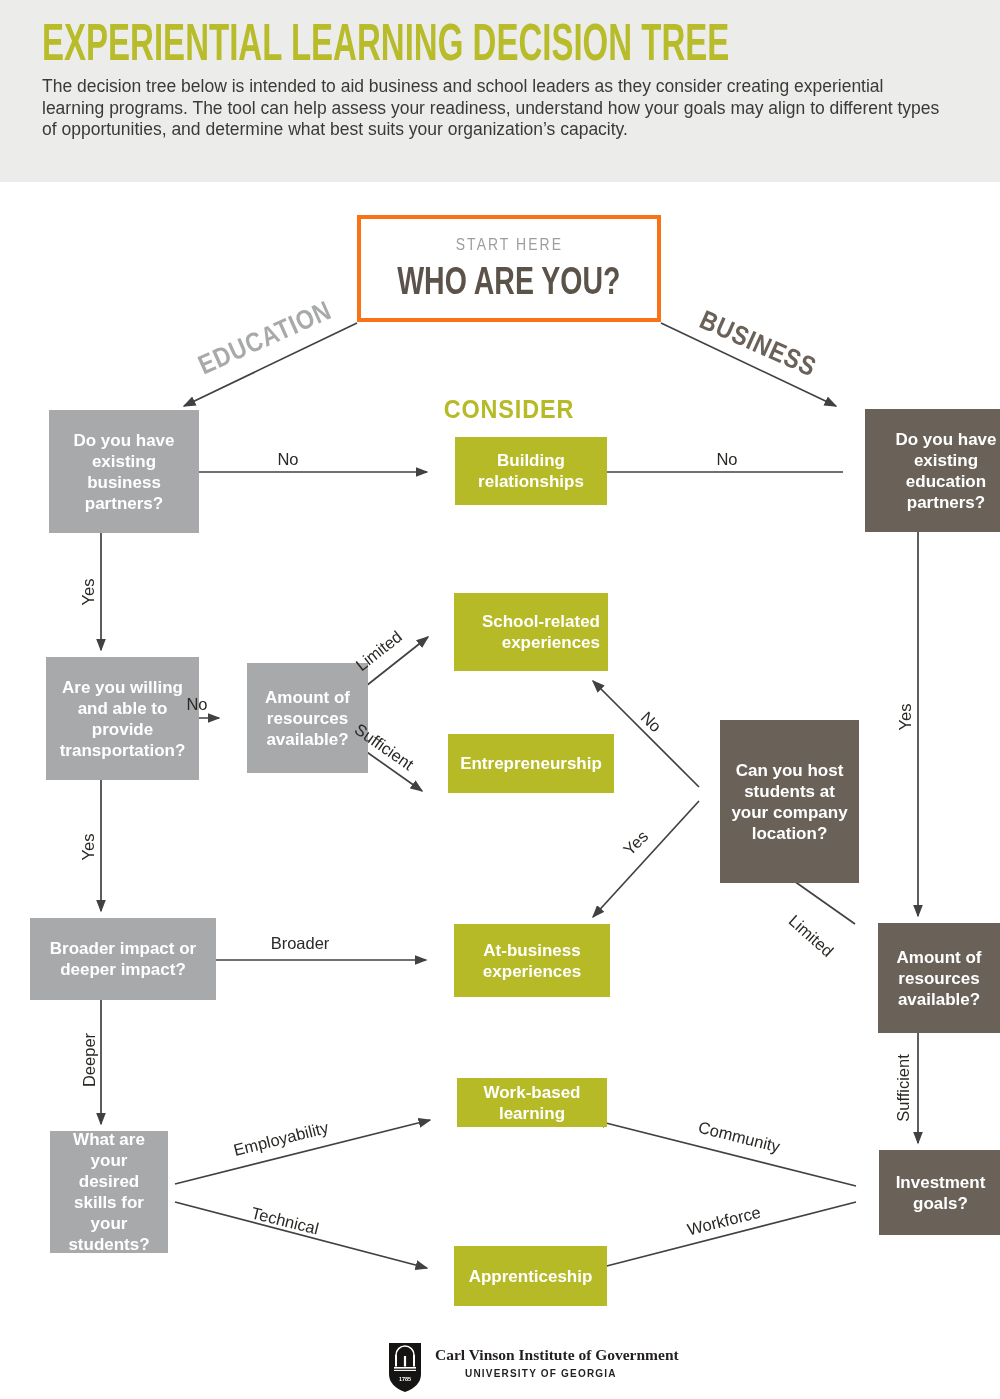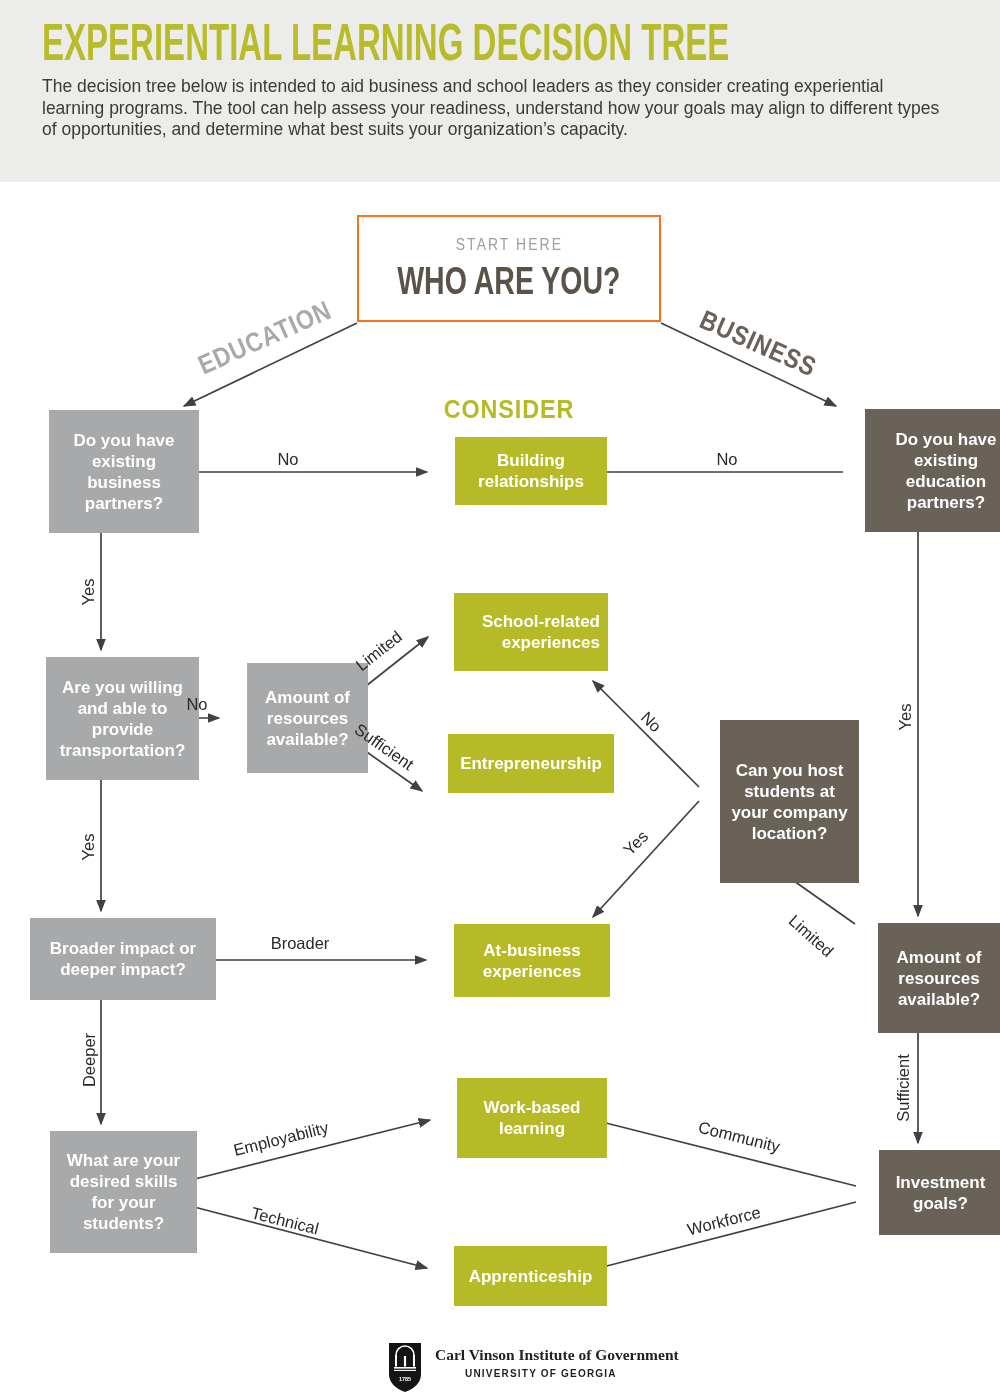--- a/index.html
+++ b/index.html
@@ -9,21 +9,21 @@
   
   .header{position:absolute;left:0;top:0;width:1000px;height:182px;background:#ecedeb;}
   .page-title{position:absolute;left:42px;top:12px;margin:0;font-size:52px;font-weight:bold;
         color:#b8bc2a;white-space:nowrap;transform:scaleX(0.635);transform-origin:left top;
         letter-spacing:0px;}
   .page-desc{position:absolute;left:42px;top:76px;width:905px;margin:0;font-size:17.5px;
         line-height:21.5px;color:#3a3a36;}
 
   
   .start-box{position:absolute;left:357px;top:215px;width:304px;height:107px;background:#fff;
-        border:2px solid #f97316;box-sizing:border-box;display:flex;flex-direction:column;
+        border:4px solid #f97316;box-sizing:border-box;display:flex;flex-direction:column;
         align-items:center;justify-content:center;gap:5px;}
   .start-kicker{color:#9b9ea1;font-size:17px;letter-spacing:2.5px;transform:scaleX(0.82);white-space:nowrap;}
   .start-question{color:#5b5349;font-size:38px;font-weight:bold;transform:scaleX(0.75);white-space:nowrap;}
 
   
   .box{position:absolute;display:flex;align-items:center;justify-content:center;text-align:center;
         color:#ffffff;font-weight:bold;font-size:17px;line-height:21px;padding:8px;box-sizing:border-box;margin-left:22px;}
   .gray{background:#a7a9aa;}
   .brown{background:#6a6259;}
   .yellow{background:#b6ba27;}
@@ -97,28 +97,28 @@
 
   <div class="consider-heading">CONSIDER</div>
 
   <div class="box gray" style="left:27px;top:410px;width:150px;height:123px;">Do you have existing business partners?</div>
   <div class="box brown" style="left:843px;top:409px;width:162px;height:123px;">Do you have existing education partners?</div>
   <div class="box gray" style="left:24px;top:657px;width:153px;height:123px;">Are you willing and able to provide transportation?</div>
   <div class="box gray" style="left:225px;top:663px;width:121px;height:110px;">Amount of resources available?</div>
   <div class="box brown" style="left:698px;top:720px;width:139px;height:163px;">Can you host students at your company location?</div>
   <div class="box brown" style="left:856px;top:923px;width:122px;height:110px;">Amount of resources available?</div>
   <div class="box gray" style="left:8px;top:918px;width:186px;height:82px;">Broader impact or deeper impact?</div>
-  <div class="box gray" style="left:28px;top:1131px;width:147px;height:122px;">What are your desired skills for your students?</div>
+  <div class="box gray" style="left:28px;top:1131px;width:118px;height:122px;">What are your desired skills for your students?</div>
   <div class="box brown" style="left:857px;top:1150px;width:123px;height:85px;">Investment goals?</div>
 
   <div class="box yellow" style="left:433px;top:437px;width:152px;height:68px;">Building relationships</div>
   <div class="box yellow" style="left:432px;top:593px;width:154px;height:78px;text-align:right;">School-related experiences</div>
   <div class="box yellow" style="left:426px;top:734px;width:166px;height:59px;">Entrepreneurship</div>
   <div class="box yellow" style="left:432px;top:924px;width:156px;height:73px;">At-business experiences</div>
-  <div class="box yellow" style="left:435px;top:1078px;width:150px;height:80px;">Work-based learning</div>
+  <div class="box yellow" style="left:435px;top:1078px;width:150px;height:49px;">Work-based learning</div>
   <div class="box yellow" style="left:432px;top:1246px;width:153px;height:60px;">Apprenticeship</div>
 
   <div class="lbl" style="left:288px;top:459px;transform:translate(-50%,-50%);">No</div>
   <div class="lbl" style="left:727px;top:459px;transform:translate(-50%,-50%);">No</div>
   <div class="lbl" style="left:88px;top:592px;transform:translate(-50%,-50%) rotate(-90deg);">Yes</div>
   <div class="lbl" style="left:197px;top:704px;transform:translate(-50%,-50%);">No</div>
   <div class="lbl" style="left:379px;top:651px;transform:translate(-50%,-50%) rotate(-38deg);">Limited</div>
   <div class="lbl" style="left:384px;top:747px;transform:translate(-50%,-50%) rotate(35deg);">Sufficient</div>
   <div class="lbl" style="left:651px;top:722px;transform:translate(-50%,-50%) rotate(45deg);">No</div>
   <div class="lbl" style="left:636px;top:843px;transform:translate(-50%,-50%) rotate(-45deg);">Yes</div>

